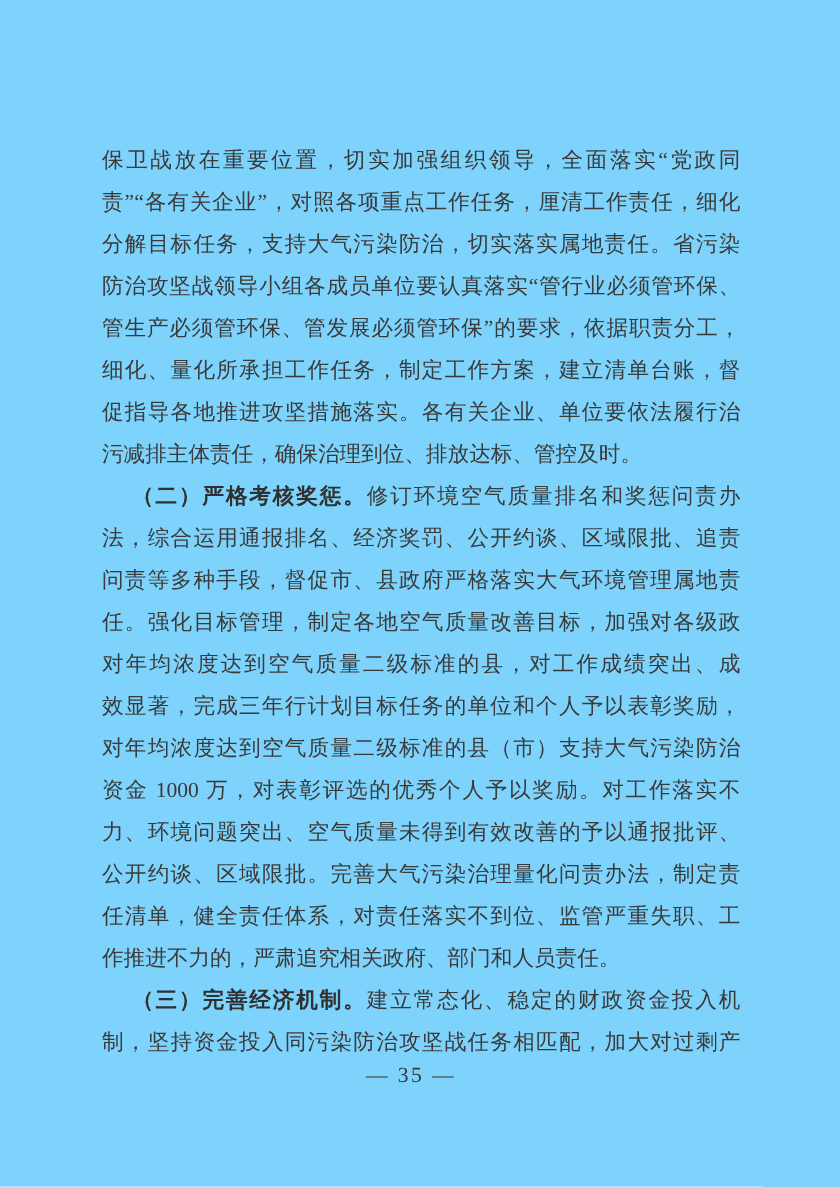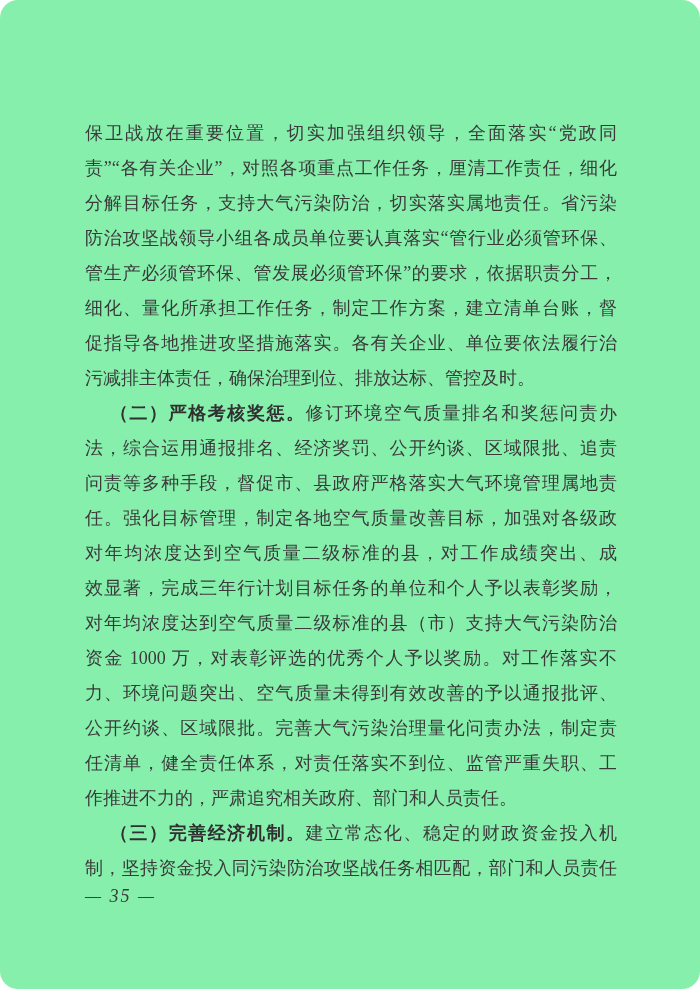--- a/index.html
+++ b/index.html
@@ -4,25 +4,24 @@
 <style>
   html, body {
     margin: 0;
     padding: 0;
     background: #ffffff;
   }
   .page {
     position: relative;
     width: 700px;
     height: 989px;
-    background: #86efac;
+    background: #7dd3fc;
     font-family: "Liberation Serif", "DejaVu Serif", serif;
     color: #3a3a3a;
     overflow: hidden;
-    border-radius: 18px;
   }
   .text-block {
     position: absolute;
     left: 85px;
     top: 116px;
     width: 532px;
   }
   .line {
     font-size: 18px;
     line-height: 35px;
@@ -41,25 +40,24 @@
   .head {
     font-weight: 700;
     color: #303030;
     margin-top: 32px;
   }
   .footer {
     position: absolute;
     top: 886px;
     left: 85px;
     width: 515px;
-    text-align: left;
+    text-align: center;
     font-size: 18px;
     letter-spacing: 2px;
     color: #3a3a3a;
-    font-style: italic;
   }
 </style>
 </head>
 <body>
 
 <div class="page">
   <div class="text-block" id="text-block">
       <div class="line">保卫战放在重要位置，切实加强组织领导，全面落实“党政同</div>
       <div class="line">责”“各有关企业”，对照各项重点工作任务，厘清工作责任，细化</div>
       <div class="line">分解目标任务，支持大气污染防治，切实落实属地责任。省污染</div>
@@ -74,18 +72,18 @@
       <div class="line">任。强化目标管理，制定各地空气质量改善目标，加强对各级政</div>
       <div class="line">对年均浓度达到空气质量二级标准的县，对工作成绩突出、成</div>
       <div class="line">效显著，完成三年行计划目标任务的单位和个人予以表彰奖励，</div>
       <div class="line">对年均浓度达到空气质量二级标准的县（市）支持大气污染防治</div>
       <div class="line">资金 1000 万，对表彰评选的优秀个人予以奖励。对工作落实不</div>
       <div class="line">力、环境问题突出、空气质量未得到有效改善的予以通报批评、</div>
       <div class="line">公开约谈、区域限批。完善大气污染治理量化问责办法，制定责</div>
       <div class="line">任清单，健全责任体系，对责任落实不到位、监管严重失职、工</div>
       <div class="line para-end">作推进不力的，严肃追究相关政府、部门和人员责任。</div>
       <div class="line indent"><span class="head">（三）完善经济机制。</span>建立常态化、稳定的财政资金投入机</div>
-      <div class="line">制，坚持资金投入同污染防治攻坚战任务相匹配，部门和人员责任</div>
+      <div class="line">制，坚持资金投入同污染防治攻坚战任务相匹配，加大对过剩产</div>
     </div>
   <div class="footer">
     <span>— 35 —</span>
   </div>
 </div>
 
 </body></html>

